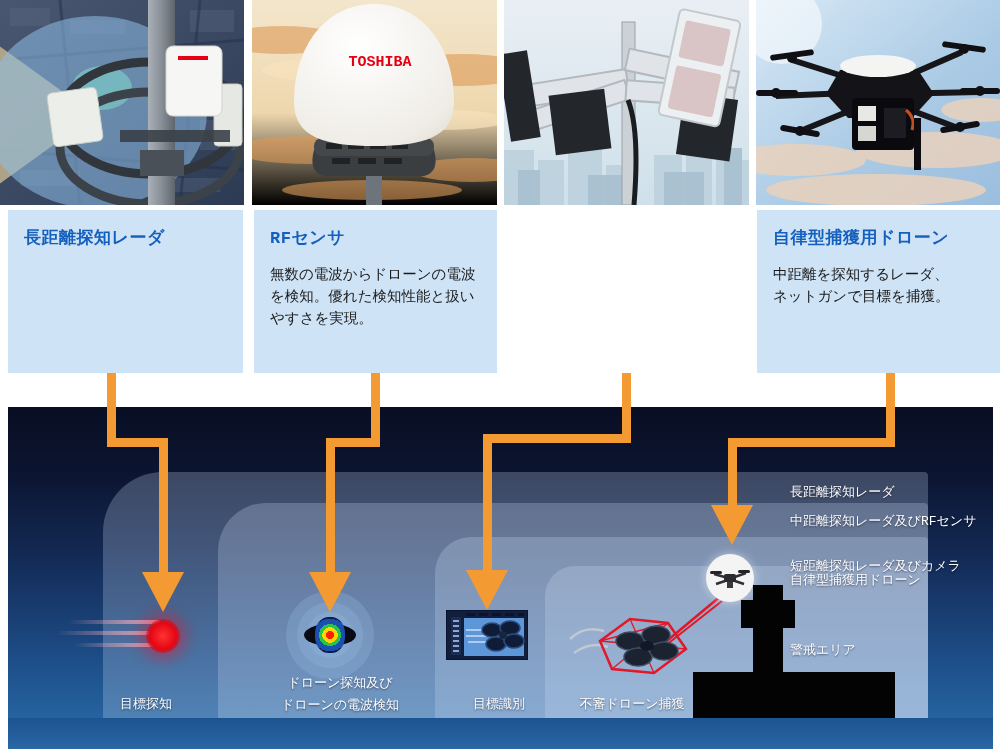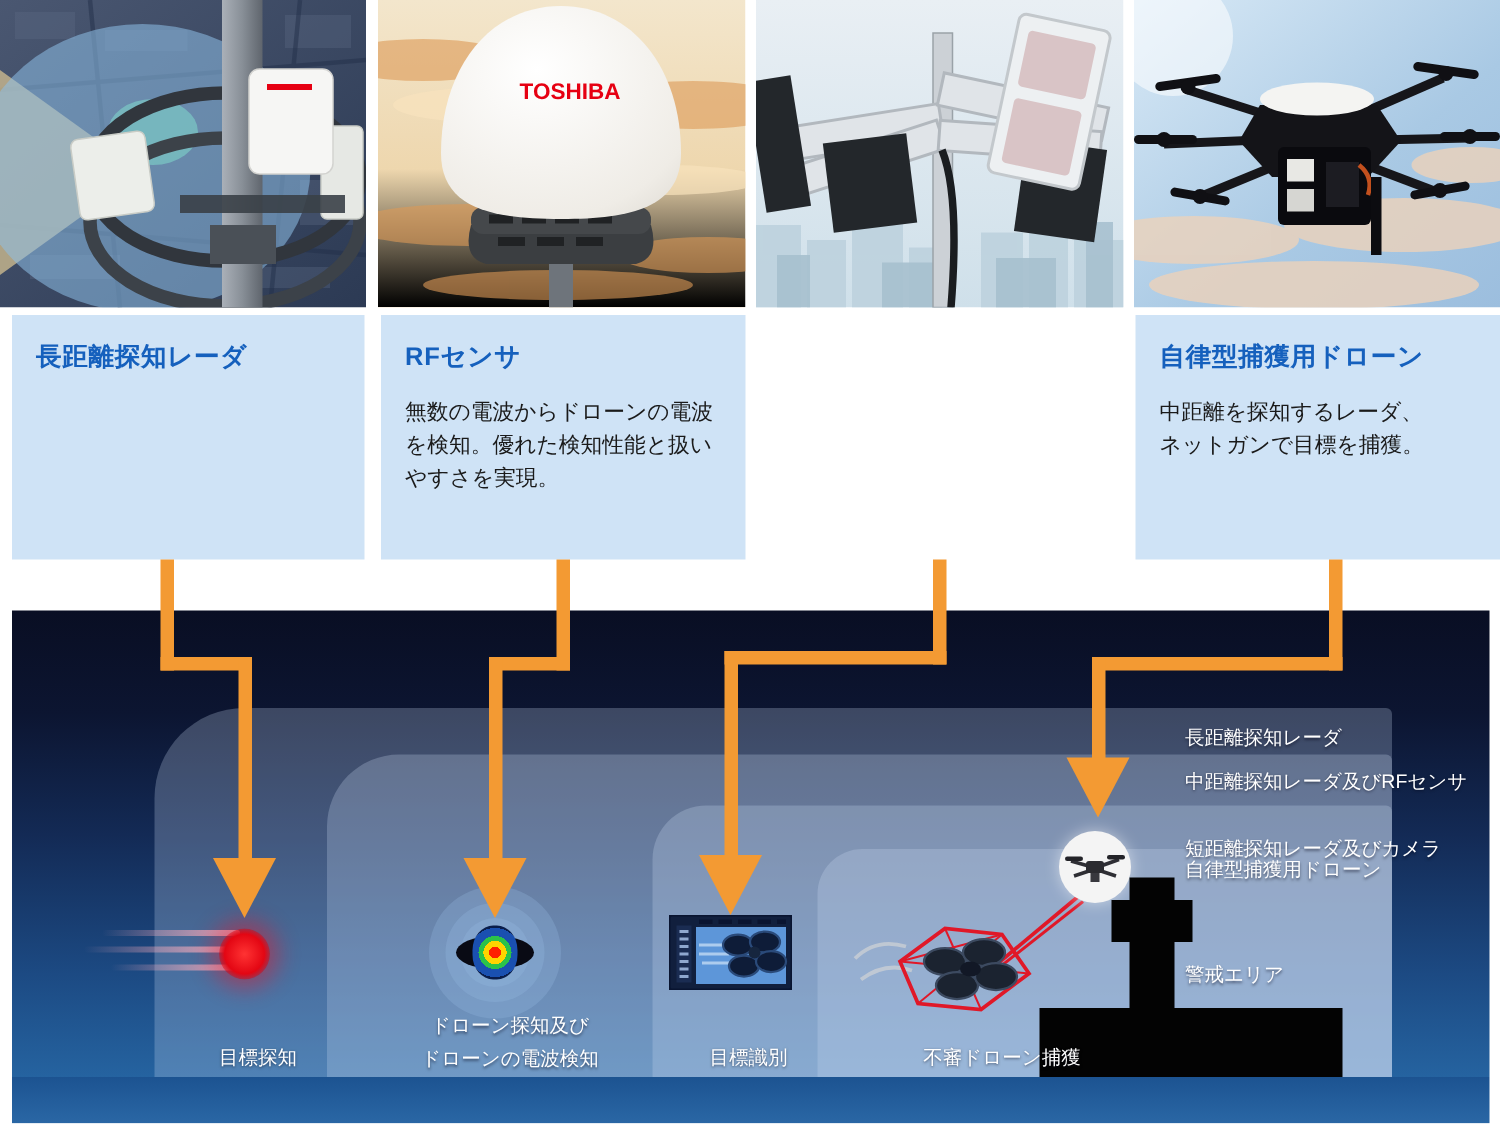--- a/index.html
+++ b/index.html
@@ -1,17 +1,17 @@
 <!DOCTYPE html>
 <html><head>
 <meta charset="utf-8">
 <style>
   html,body{margin:0;padding:0;background:#ffffff;}
   #stage{position:relative;width:1000px;height:749px;background:#ffffff;overflow:hidden;
-         font-family:Liberation Sans, sans-serif;}
+         font-family:Liberation Mono, monospace;}
   .abs{position:absolute;}
   
   .card{position:absolute;top:210px;height:163px;background:#cfe3f6;box-sizing:border-box;padding:16px 14px 10px 16px;}
   .card-title{font-size:17px;font-weight:bold;color:#1560bd;letter-spacing:.5px;}
   .card-body{margin-top:16px;font-size:14.5px;line-height:1.5;color:#1a1a1a;white-space:pre-line;}
   
   #panel{position:absolute;left:8px;top:407px;width:985px;height:311px;
          background:linear-gradient(180deg,#090e23 0%,#0c1531 22%,#132a55 48%,#1c4a83 78%,#2563a0 100%);overflow:hidden;}
   #bottomstrip{position:absolute;left:8px;top:718px;width:985px;height:31px;
          background:linear-gradient(180deg,#1c5391,#2a67a5);}
@@ -330,25 +330,25 @@
     <div class="tower" style="left:745px;top:178px;width:30px;height:100px;"></div>
     <div class="tower" style="left:733px;top:193px;width:54px;height:28px;"></div>
     <div class="tower" style="left:685px;top:265px;width:202px;height:46px;"></div>
 
     <div class="zone-label" style="left:782px;top:76px;">長距離探知レーダ</div>
     <div class="zone-label" style="left:782px;top:105px;">中距離探知レーダ及びRFセンサ</div>
     <div class="zone-label" style="left:782px;top:150px;">短距離探知レーダ及びカメラ</div>
     <div class="zone-label" style="left:782px;top:164px;">自律型捕獲用ドローン</div>
     <div class="zone-label" style="left:782px;top:234px;">警戒エリア</div>
 
-    <div class="stage-label" style="left:164px;top:287px;">目標探知</div>
+    <div class="stage-label" style="left:138px;top:287px;">目標探知</div>
     <div class="stage-label" style="left:332px;top:266px;">ドローン探知及び
 ドローンの電波検知</div>
     <div class="stage-label" style="left:491px;top:287px;">目標識別</div>
-    <div class="stage-label" style="left:660px;top:287px;">不審ドローン捕獲</div>
+    <div class="stage-label" style="left:624px;top:287px;">不審ドローン捕獲</div>
   </div>
 
   <div id="bottomstrip"></div>
 
   <div class="oseg" style="left:107px;top:373px;width:9px;height:74px;"></div>
   <div class="oseg" style="left:107px;top:438px;width:61px;height:9px;"></div>
   <div class="oseg" style="left:159px;top:438px;width:9px;height:137px;"></div>
   <div class="ohead" style="left:142px;top:572px;"></div>
 
   <div class="oseg" style="left:371px;top:373px;width:9px;height:74px;"></div>

